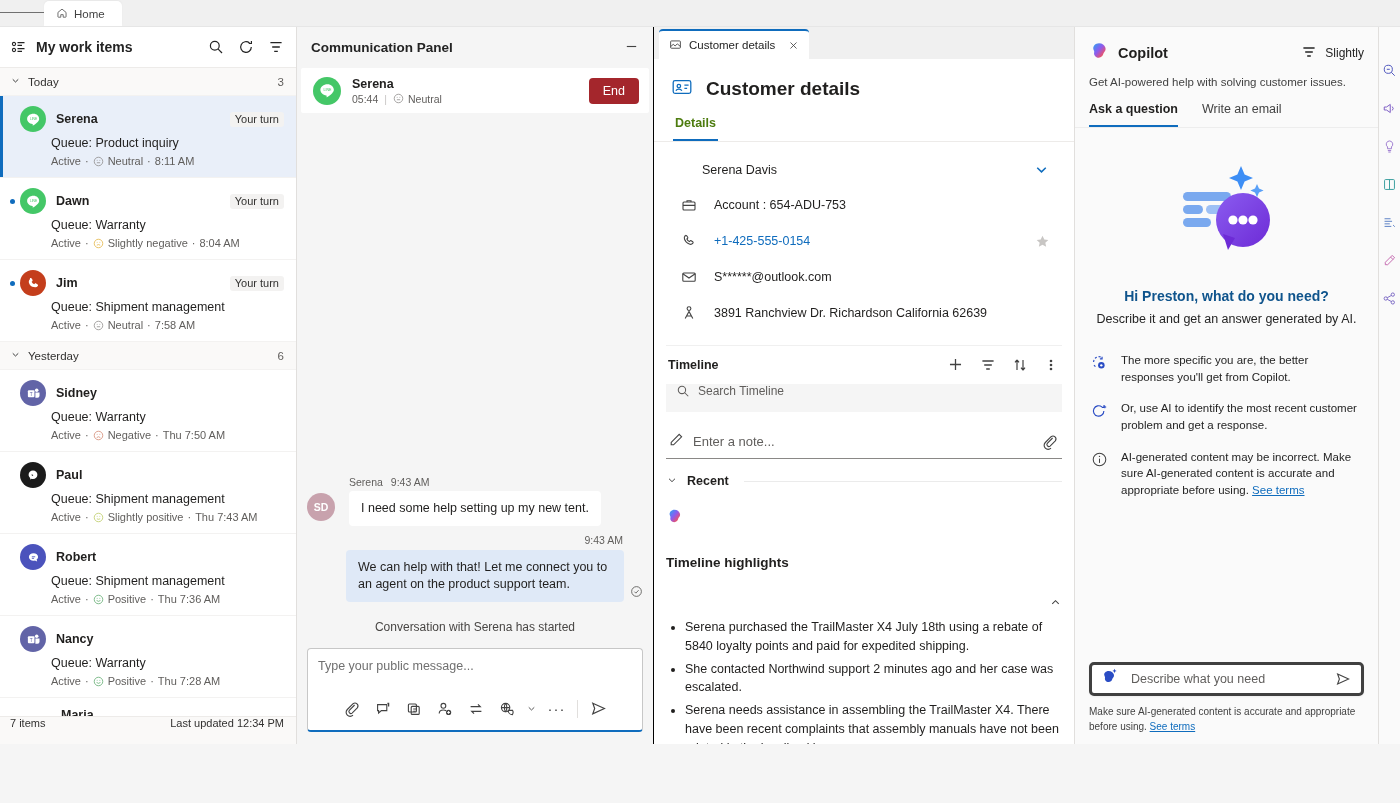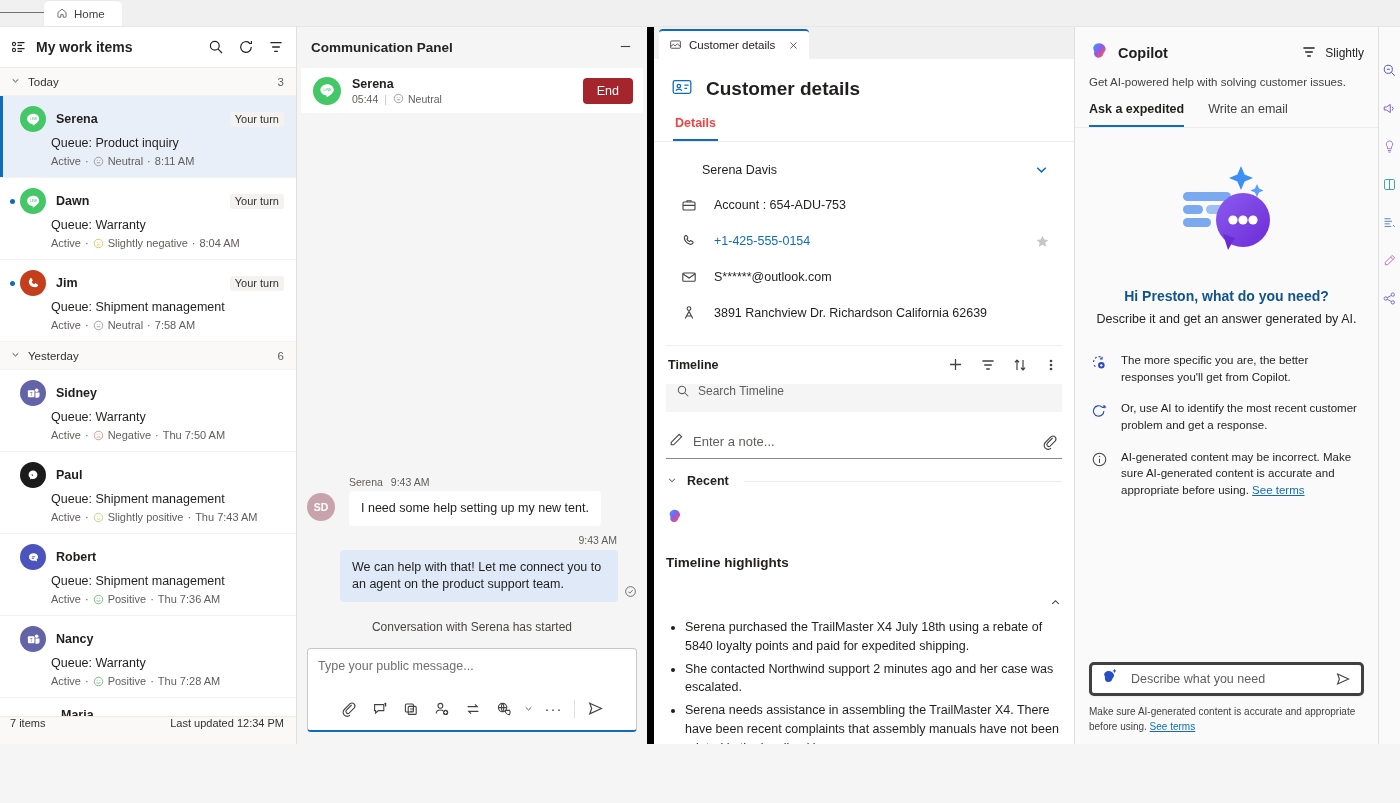--- a/index.html
+++ b/index.html
@@ -83,21 +83,21 @@
   .wi-footer {
     height: 28px; flex: 0 0 28px; border-top: 1px solid #edebe9; background: #faf9f8;
     display: flex; align-items: flex-start; padding: 0 12px 0 10px;
     font-size: 11px; color: #323130;
   }
   .wi-footer .right { margin-left: auto; }
 
   
   .commpanel {
     width: 357px; flex: 0 0 357px; background: #f5f5f5;
-    border-right: 7px solid #000000; display: flex; flex-direction: column; min-height: 0;
+    border-right: 1px solid #000000; display: flex; flex-direction: column; min-height: 0;
   }
   .cp-head {
     height: 41px; flex: 0 0 41px; display: flex; align-items: center; padding: 0 14px;
     background: #f5f5f5;
   }
   .cp-title { font-size: 13.5px; font-weight: 700; color: #242424; }
   .cp-min { margin-left: auto; cursor: pointer; color: #424242; font-size: 14px; line-height: 1; }
   .cp-sub {
     background: #ffffff; height: 45px; flex: 0 0 45px; display: flex; align-items: center;
     padding: 0 10px 0 12px; margin: 0 4px; border-radius: 2px;
@@ -152,21 +152,21 @@
   .dtabstrip { height: 32px; flex: 0 0 32px; display: flex; align-items: flex-end; padding-left: 5px; background:#f0f0f0; }
   .dtab {
     height: 30px; background:#fff; border-radius: 4px 4px 0 0; border-top: 2px solid #0f6cbd;
     display:flex; align-items:center; gap:7px; padding: 0 10px; font-size:11.5px; color:#242424; cursor:pointer;
   }
   .dtab .x { margin-left: 6px; color: #424242; cursor: pointer; display:flex; }
   .dpane { flex: 1 1 auto; background: #ffffff; overflow: hidden; display:flex; flex-direction:column; min-height:0; }
   .dpane-head { display:flex; align-items:center; gap: 13px; padding: 17px 0 0 17px; }
   .dpane-title { font-size: 19px; font-weight: 600; color: #201f1e; }
   .dtabs2 { display:flex; padding: 0 0 0 19px; margin-top: 14px; border-bottom: 1px solid #edebe9; }
-  .dtab2 { font-size: 12.5px; font-weight: 600; color: #ef4444; padding: 0 2px 9px; border-bottom: 2px solid #0f6cbd; cursor:pointer;text-align:center; }
+  .dtab2 { font-size: 12.5px; font-weight: 600; color: #4d7c0f; padding: 0 2px 9px; border-bottom: 2px solid #0f6cbd; cursor:pointer;text-align:center; }
   .dcard { background: #fff; margin: 10px 12px 0; }
   .dcard-top { display:flex; align-items:center; padding: 9px 12px 9px 36px; }
   .dcard-name { font-size: 12.5px; color: #201f1e; }
   .dcard-chev { margin-left: auto; color: #0f6cbd; cursor: pointer; display:flex; }
   .drow { display:flex; align-items:center; padding: 10px 12px 10px 14px; gap: 16px; }
   .drow .dic { width: 18px; flex: 0 0 18px; display:flex; align-items:center; justify-content:center; color:#424242; }
   .drow .dtext { font-size: 12.5px; color: #201f1e; }
   .drow .dtext.link { color: #0f6cbd; cursor: pointer; }
   .drow .star { margin-left:auto; color:#c8c6c4; cursor:pointer; display:flex; }
 
@@ -860,21 +860,21 @@
                 <path d="M2.4 4h11.2M4.2 8h7.6M6.2 12h3.6"></path>
               </svg>
           </span>
           <span>Slightly</span>
         </span>
       </div>
 
       <div class="co-sub">Get AI-powered help with solving customer issues.</div>
 
       <div class="co-tabs">
-        <span class="co-tab active">Ask a expedited</span>
+        <span class="co-tab active">Ask a question</span>
         <span class="co-tab">Write an email</span>
       </div>
 
       <div class="co-body">
         <div class="co-art">
           <svg width="124" height="110" viewBox="0 0 124 110">
             <defs>
               <linearGradient id="bub" x1="0" y1="0" x2="1" y2="1">
                 <stop offset="0%" stop-color="#8b5cf0"></stop>
                   <stop offset="100%" stop-color="#6d2bd6"></stop>

